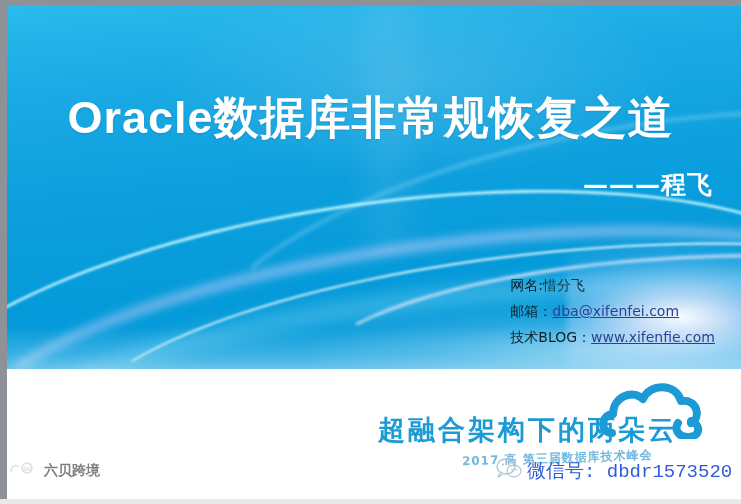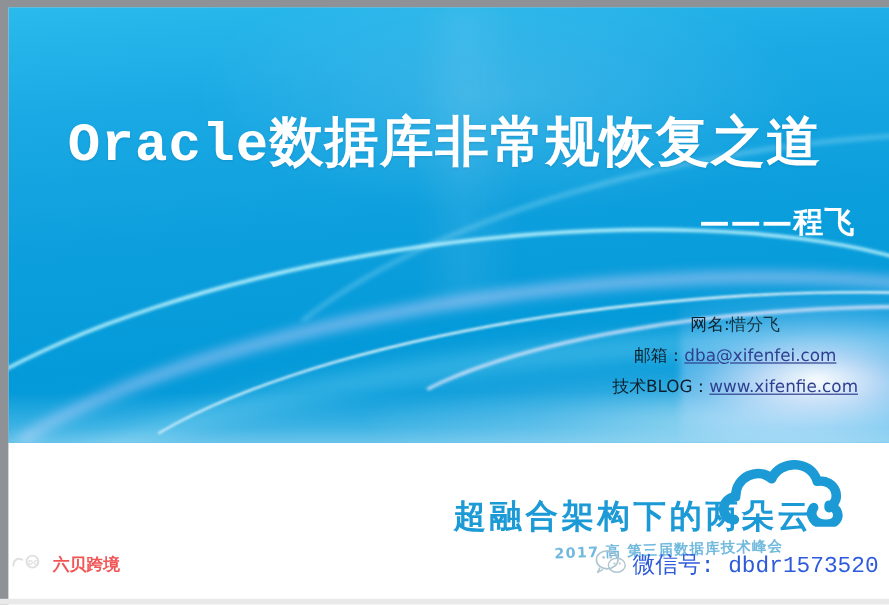--- a/index.html
+++ b/index.html
@@ -73,34 +73,34 @@
   }
   
   .hero-bottom-haze {
     position:absolute; left:0; bottom:0; width:100%; height:42px;
     background:linear-gradient(180deg, rgba(255,255,255,0) 0%, rgba(190,235,252,.30) 70%, rgba(225,246,255,.45) 100%);
   }
 
   
   .title {
     position:absolute; left:0; top:88px; width:741px; text-align:center;
-    font-family:Liberation Mono, monospace;
+    font-family:Liberation Sans, sans-serif;
     font-size:45px; font-weight:bold; color:#ffffff; letter-spacing:1px;
     text-shadow:0 1px 2px rgba(0,60,110,.18);
     z-index:12; white-space:nowrap;
   }
   .byline {
     position:absolute; right:28px; top:168px;
     font-family:"DejaVu Sans", sans-serif;
     font-size:25px; font-weight:bold; color:#ffffff; letter-spacing:1px;
     z-index:12; white-space:nowrap;
   }
 
   
-  .contact { position:absolute; right:26px; top:258px; z-index:14; text-align:center; }
+  .contact { position:absolute; right:26px; top:272px; z-index:14; text-align:left; }
   .c-row {
     font-family:"DejaVu Sans", sans-serif;
     font-size:14px; color:#10232e; line-height:26px; white-space:nowrap;
   }
   .c-row .lbl { color:#0c1f2b; }
   .c-row .val { color:#16333f; }
   .c-link { color:#2f3f8f; text-decoration:underline; }
 
   
   .logo-wrap { position:absolute; left:0; top:372px; width:741px; height:132px; z-index:15; }
@@ -127,21 +127,21 @@
     font-family:Liberation Mono, monospace;
     font-size:19px; color:#1d4ed8; opacity:.92; white-space:nowrap;
     text-shadow:0 1px 0 rgba(255,255,255,.75);
   }
   .wm-wechat svg { flex:0 0 auto; }
 
   .wm-brand {
     position:absolute; left:10px; top:462px; z-index:30;
     display:flex; align-items:flex-start; gap:4px;
     font-family:"DejaVu Sans", sans-serif;
-    font-size:14px; font-weight:bold; color:#ef4444; opacity:.9; white-space:nowrap;
+    font-size:14px; font-weight:bold; color:#737373; opacity:.9; white-space:nowrap;
   }
 </style>
 </head>
 <body>
 
 <div id="slide">
 
   <div class="hero">
     <div class="hero-band"></div>
     <div class="swoosh sw5"></div>

